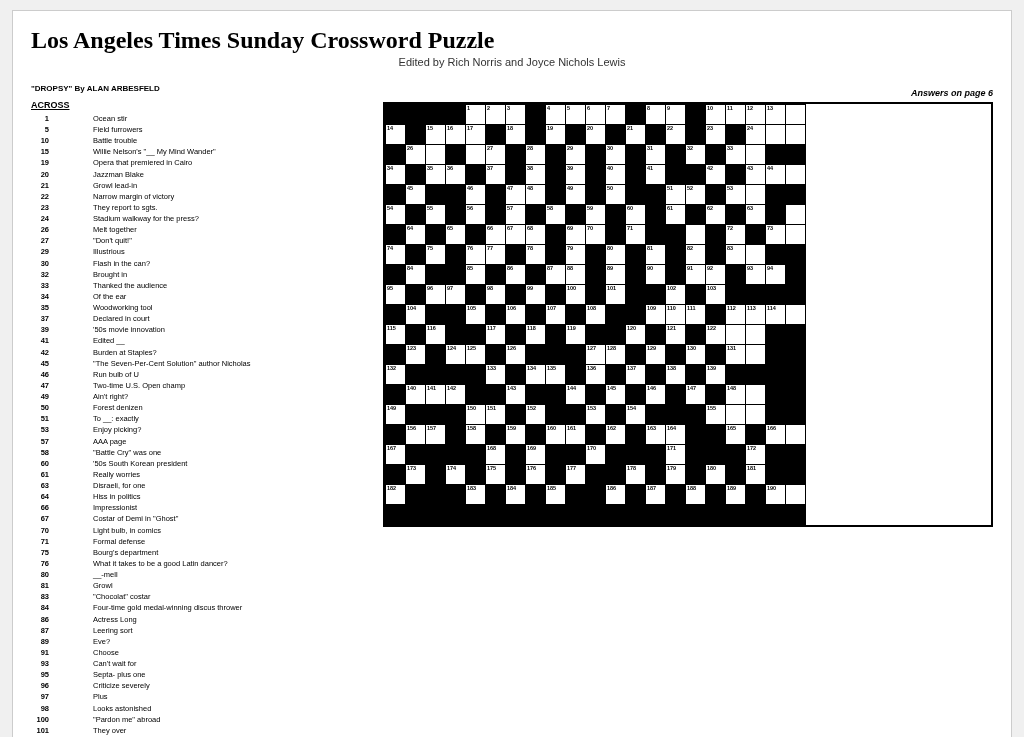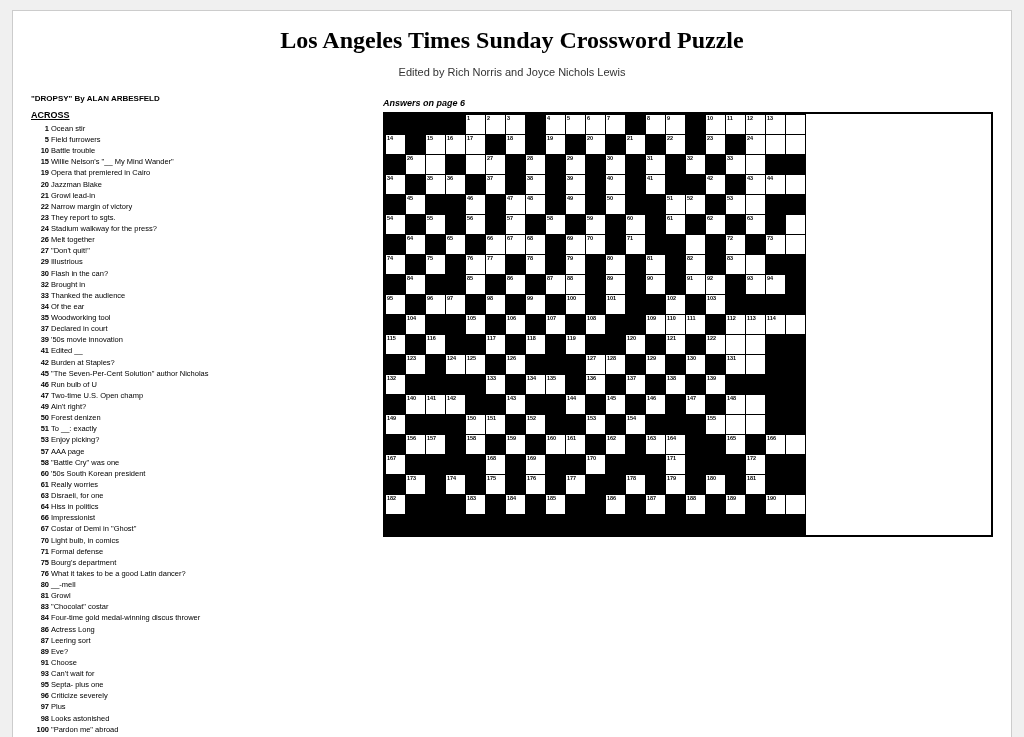--- a/index.html
+++ b/index.html
@@ -12,25 +12,24 @@
       min-height: 737px;
       padding: 10px;
     }
     .page {
       background: #fff;
       width: 1000px;
       padding: 16px 18px;
       border: 1px solid #ccc;
     }
     .title {
-      text-align: center;
       font-size: 24px;
       font-weight: bold;
       font-family: 'Times New Roman', serif;
-      margin-bottom: 12px;
+      margin-bottom: 2px;
     }
     .subtitle {
       text-align: center;
       font-size: 11px;
       margin-bottom: 16px;
       color: #333;
     }
     .content {
       display: flex;
       gap: 12px;
@@ -59,20 +58,21 @@
       margin-bottom: 1px;
     }
     .clue-num {
       font-weight: bold;
       min-width: 18px;
       text-align: right;
       flex-shrink: 0;
     }
     .clue-text {
       flex: 1;
+      margin-left: 42px;
     }
     .right-section {
       flex: 1;
       display: flex;
       flex-direction: column;
     }
     .puzzle-grid {
       border: 2px solid #000;
       display: inline-block;
     }
@@ -100,21 +100,21 @@
       left: 1px;
       font-size: 5.5px;
       font-weight: bold;
       line-height: 1;
       color: #000;
     }
     .answers-note {
       font-style: italic;
       font-size: 9px;
       font-weight: bold;
-      text-align: left;
+      text-align: right;
       margin-top: 4px;
       margin-bottom: 4px;
     }
   </style>
 </head>
 <body>
 
 <div class="page">
   <div class="title">Los Angeles Times Sunday Crossword Puzzle</div>
   <div class="subtitle">Edited by Rich Norris and Joyce Nichols Lewis</div>

